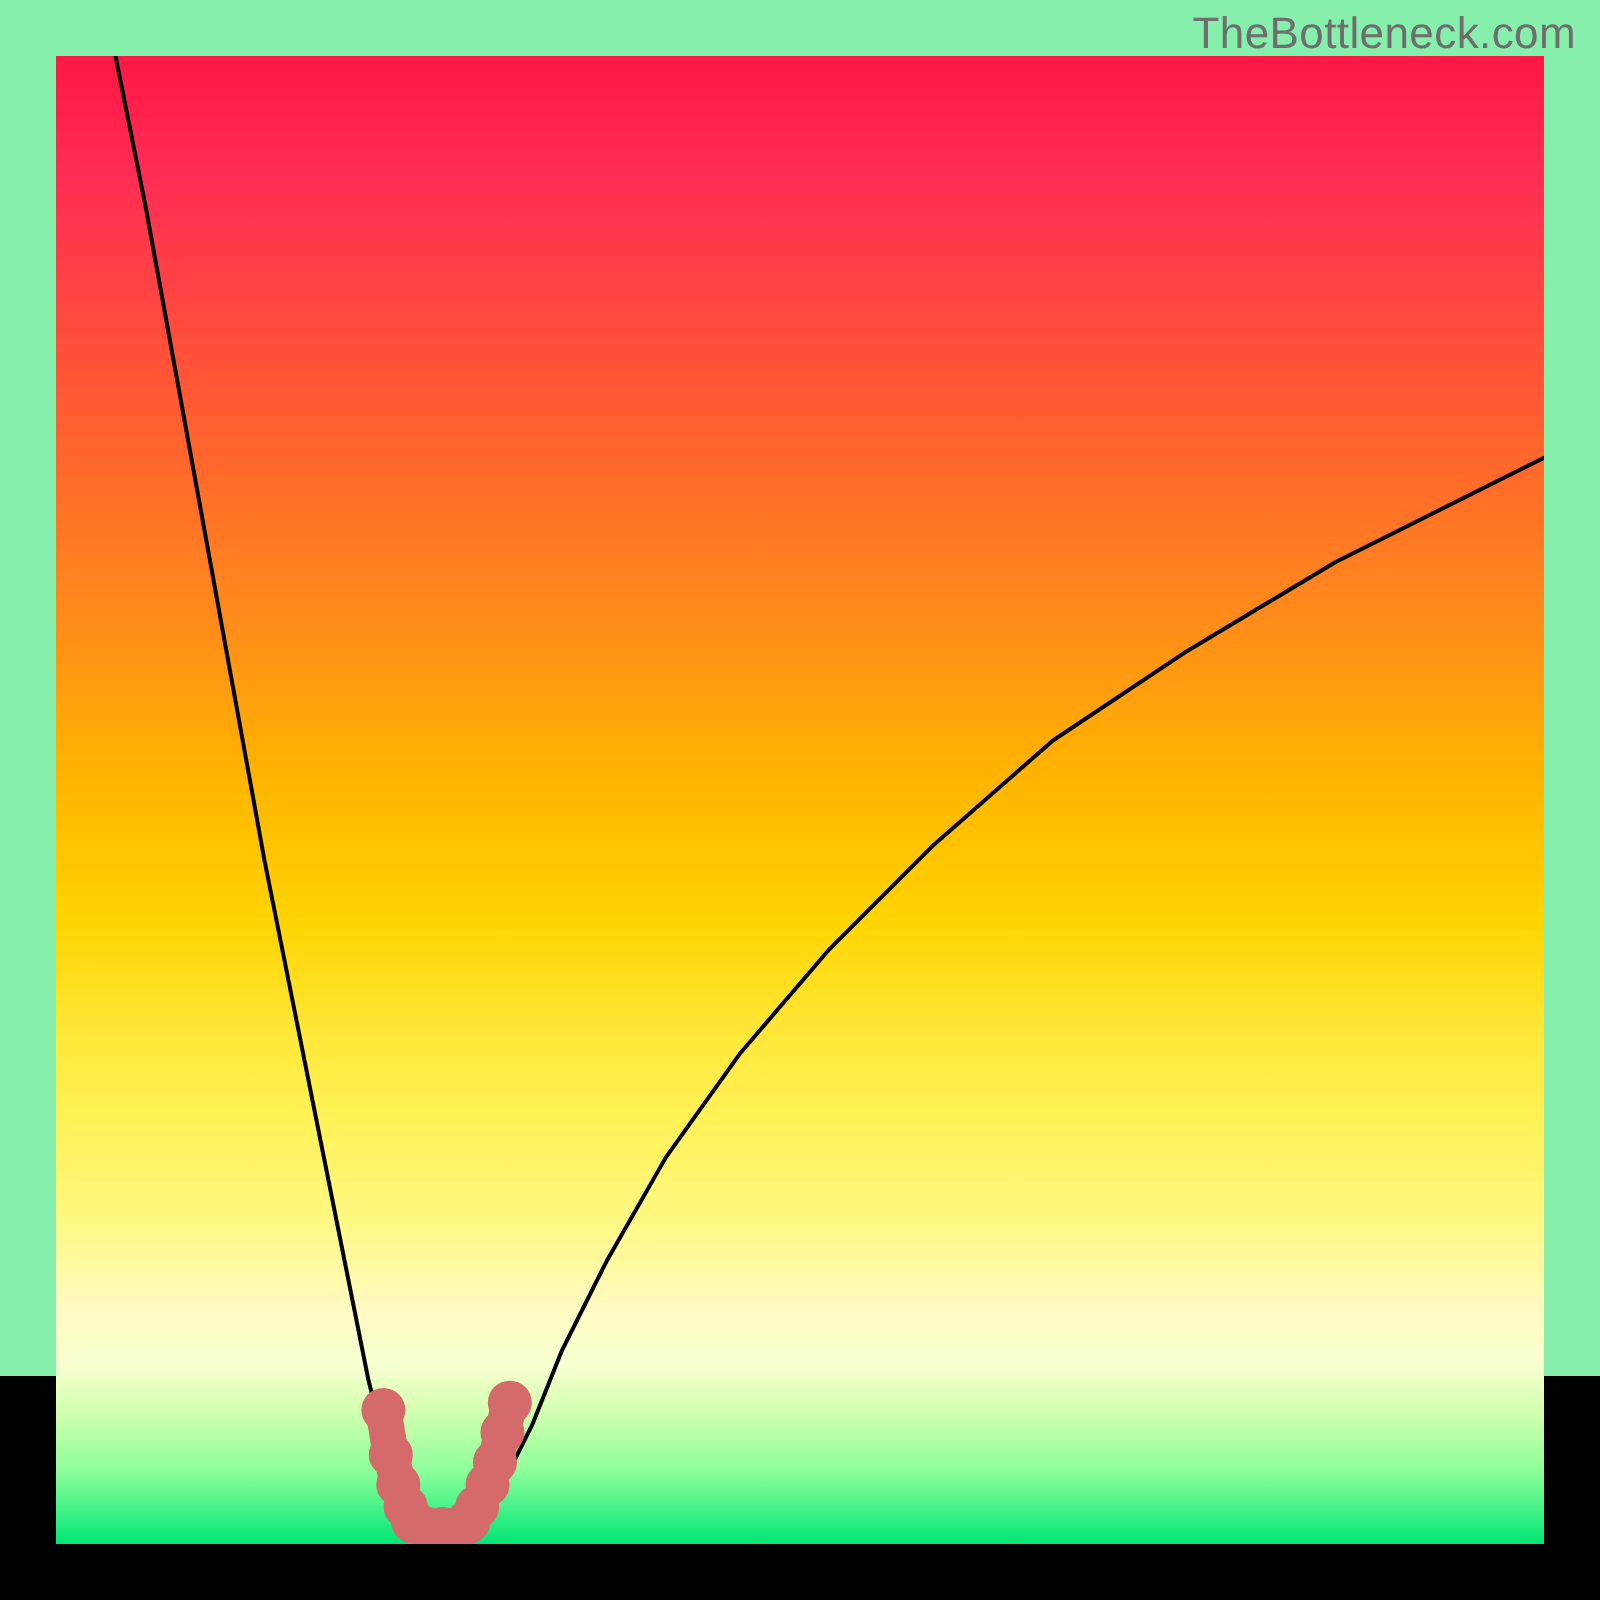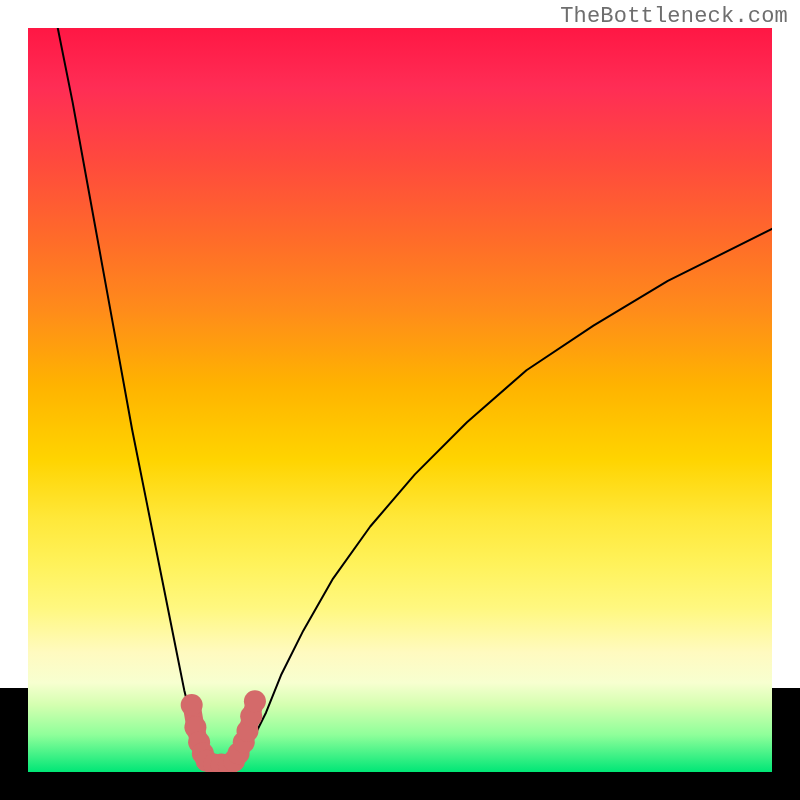--- a/index.html
+++ b/index.html
@@ -10,22 +10,21 @@
     background: #000;
     overflow: hidden;
     font-family: Arial, Helvetica, sans-serif;
   }
   .frame {
     position: absolute;
     top: 0;
     left: 0;
     width: 800px;
     height: 688px;
-    background: #ffffff;
-    font-family: Liberation Mono, monospace;
+    background: #86efac;
   }
   .plot-area {
     position: absolute;
     top: 28px;
     left: 28px;
     width: 744px;
     height: 744px;
     
     background: linear-gradient(to bottom,
       #ff1744 0%,

